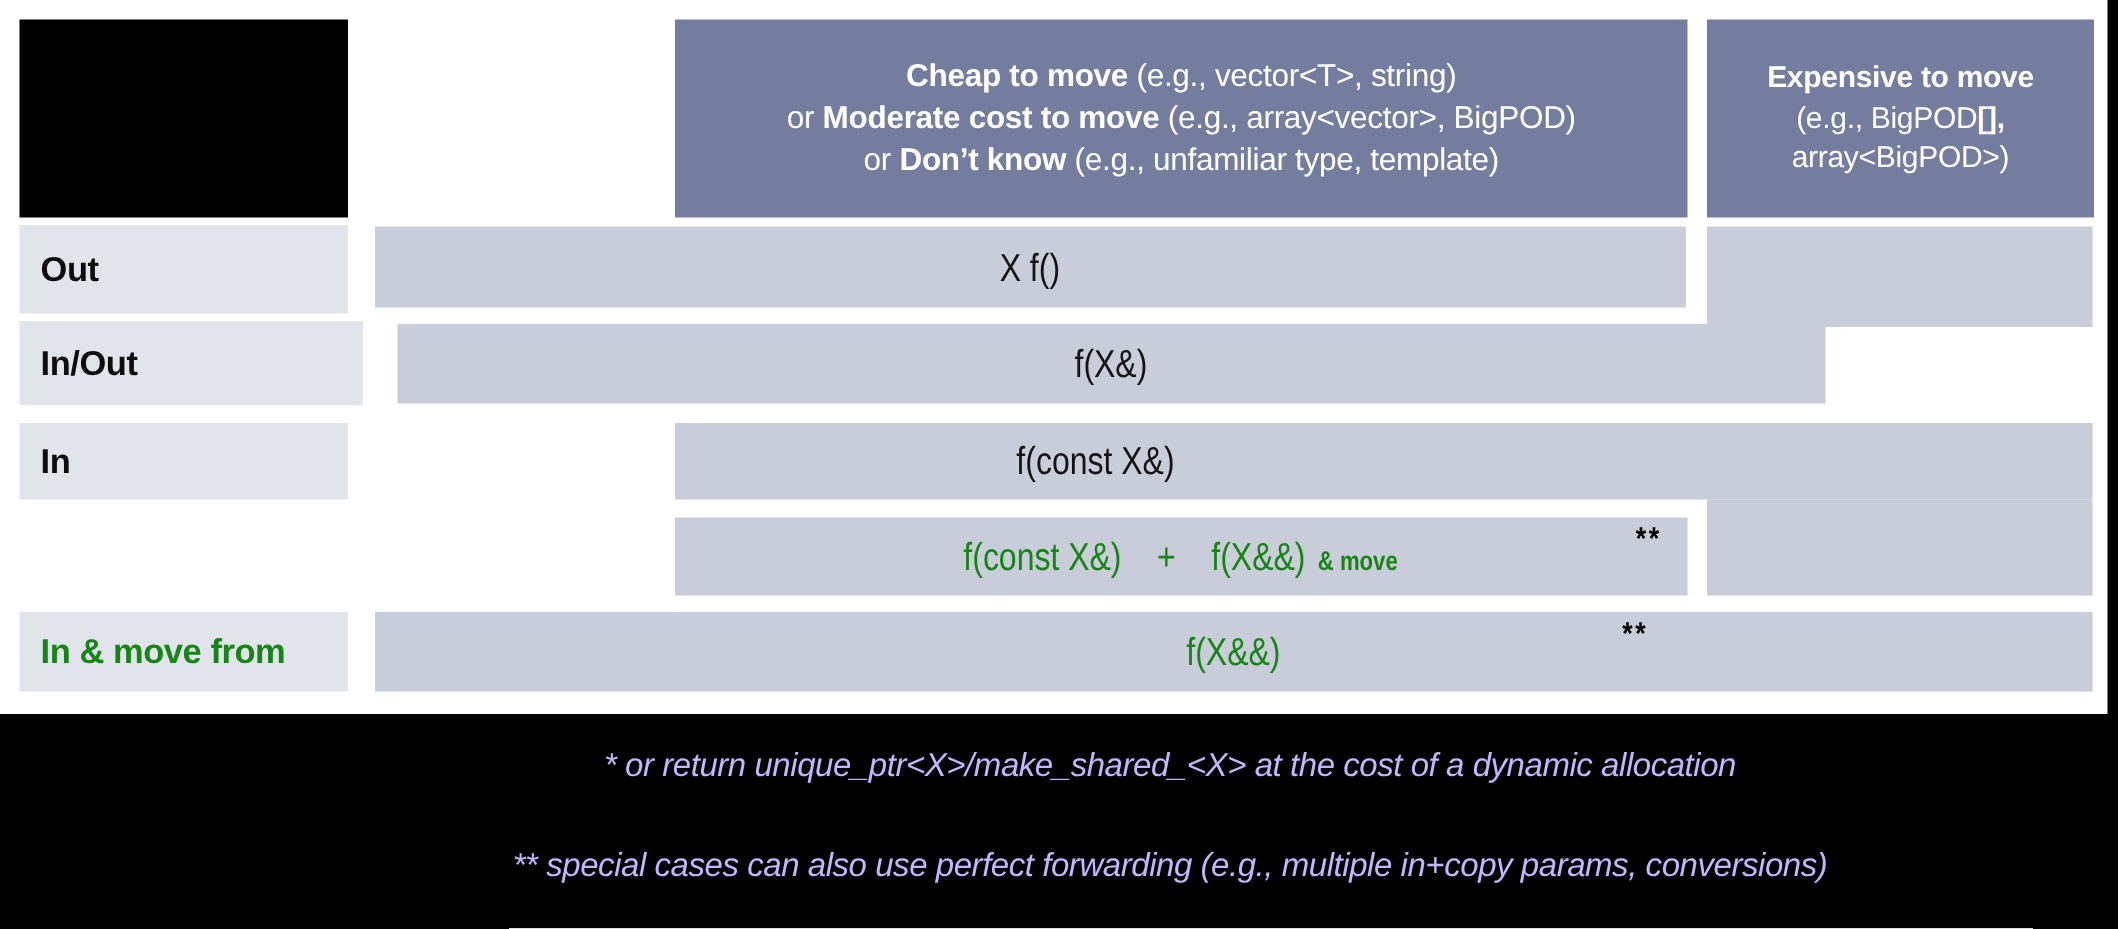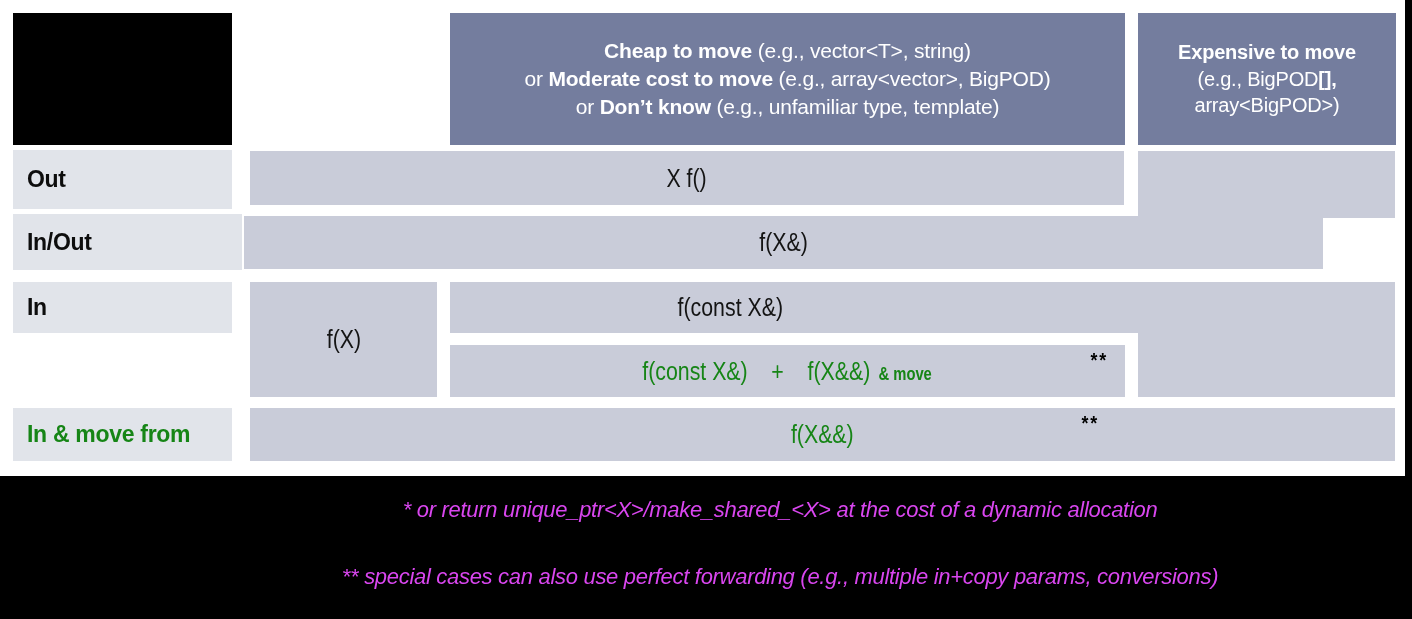--- a/index.html
+++ b/index.html
@@ -26,21 +26,21 @@
     font-size:26px;white-space:pre;display:inline-block;transform:scaleX(0.82);
   }
   .green{color:#168516;}
   .suffix{font-size:18px;font-weight:bold;margin-left:10px;}
   .marker{
     position:absolute;font-weight:bold;font-size:21px;color:#000;letter-spacing:2px;
     transform:scaleX(0.85);
   }
   .note{
     position:absolute;left:160px;width:1240px;text-align:center;
-    font-style:italic;color:#d946ef;font-size:22px;letter-spacing:-0.3px;white-space:pre;
+    font-style:italic;color:#c4b5fd;font-size:22px;letter-spacing:-0.3px;white-space:pre;
   }
   .innerband{
     position:absolute;left:0;top:0;width:560px;height:100%;
     display:flex;align-items:center;justify-content:center;
   }
 </style>
 </head>
 <body>
 
 <div id="stage">
@@ -66,27 +66,24 @@
 
 
   <div class="abs rowlbl green" style="left:13px;top:408px;width:219px;height:53px;">In &amp; move from</div>
 
   <div class="abs cell" style="left:250px;top:151px;width:874px;height:54px;">
     <span class="code">X f()</span>
   </div>
 
   <div class="abs cell" style="left:1138px;top:151px;width:257px;height:67px;"></div>
 
-  <div class="abs cell" style="left:244px;top:216px;width:1079px;height:53px;justify-content:center;">
+  <div class="abs cell" style="left:265px;top:216px;width:952px;height:53px;justify-content:center;">
     <span class="code">f(X&amp;)</span>
   </div>
 
-  <div class="abs cell" style="left:250px;top:282px;width:187px;height:115px;">
-    <span class="code">f(X)</span>
-  </div>
 
   <div class="abs cell" style="left:450px;top:282px;width:945px;height:51px;">
     <div class="innerband">
       <span class="code">f(const X&amp;)</span>
     </div>
   </div>
 
   <div class="abs cell" style="left:1138px;top:333px;width:257px;height:64px;"></div>
 
   <div class="abs cell" style="left:450px;top:345px;width:675px;height:52px;padding-right:36px;">

